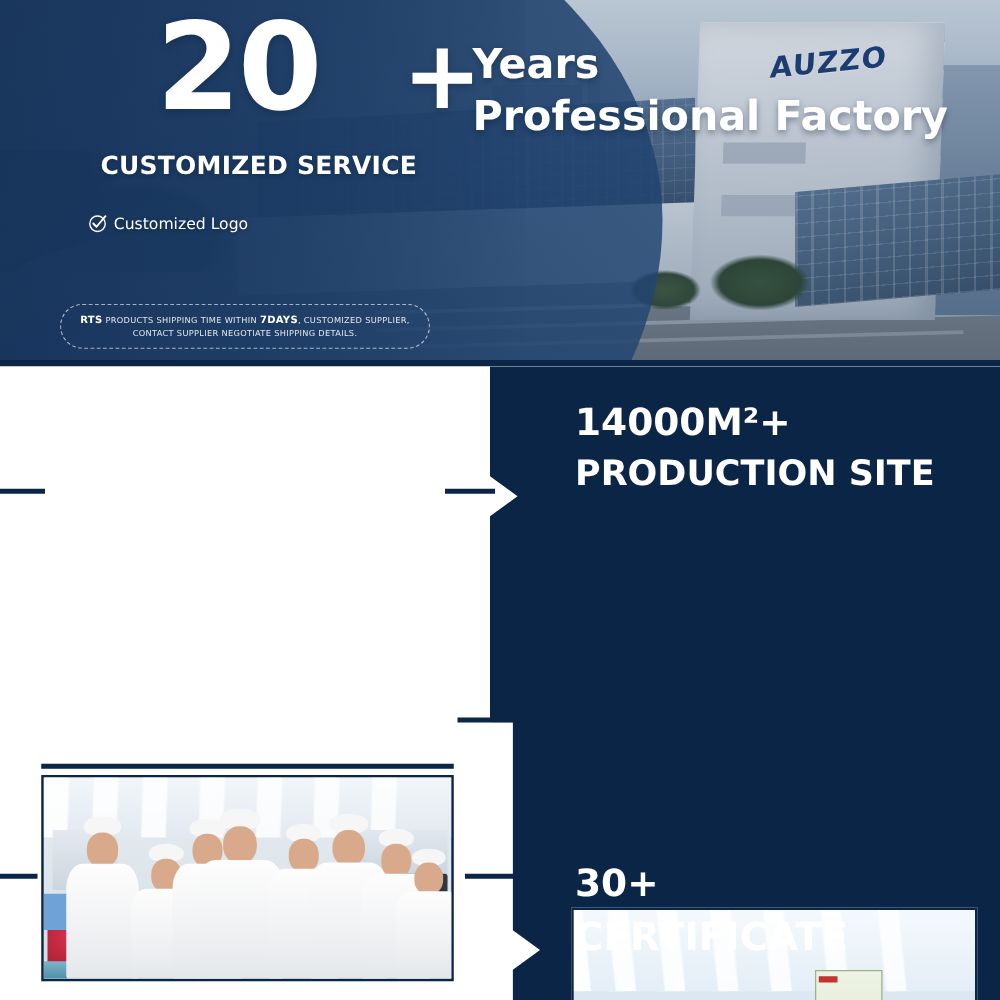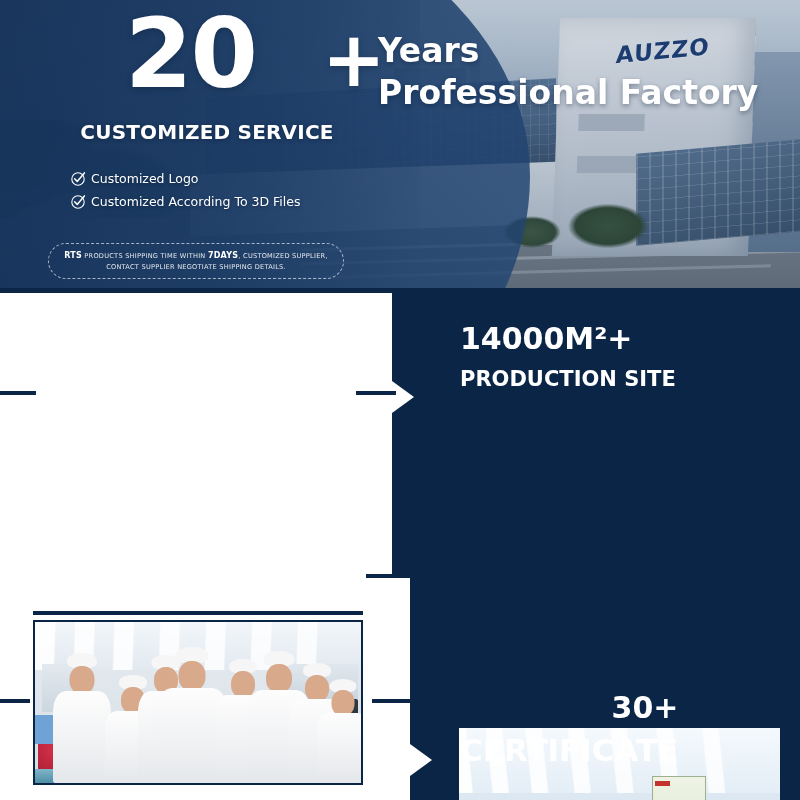--- a/index.html
+++ b/index.html
@@ -278,29 +278,20 @@
       <div class="bullets">
         <div class="bullet">
           <span class="chk">
             <svg width="18" height="18" viewBox="0 0 18 18">
               <circle cx="8" cy="10" r="6.2" fill="none" stroke="#ffffff" stroke-width="1.1"></circle>
               <path d="M4.6 9.8 L7.2 12.4 L14.4 3.9" fill="none" stroke="#ffffff" stroke-width="1.5" stroke-linecap="round" stroke-linejoin="round"></path>
             </svg>
           </span>
           <span class="btxt">Customized Logo</span>
         </div>
-        <div class="bullet">
-          <span class="chk">
-            <svg width="18" height="18" viewBox="0 0 18 18">
-              <circle cx="8" cy="10" r="6.2" fill="none" stroke="#ffffff" stroke-width="1.1"></circle>
-              <path d="M4.6 9.8 L7.2 12.4 L14.4 3.9" fill="none" stroke="#ffffff" stroke-width="1.5" stroke-linecap="round" stroke-linejoin="round"></path>
-            </svg>
-          </span>
-          <span class="btxt">Customized According To 3D Files</span>
-        </div>
       </div>
 
       <div class="rts-box">
         <div class="rts-l1"><b>RTS</b> <span>PRODUCTS SHIPPING TIME WITHIN</span> <b>7DAYS</b><span>, CUSTOMIZED SUPPLIER,</span></div>
         <div class="rts-l2">CONTACT SUPPLIER NEGOTIATE SHIPPING DETAILS.</div>
       </div>
     </div>
   </section>
 
   <section class="lower">
@@ -382,21 +373,21 @@
         <div class="prod-ceil"></div>
         <div class="prod-board">
             <div class="rd"></div>
           </div>
 
       </div>
     </div>
 
     <div style="position:absolute; left:460px; top:32px;">
       <div class="stat-white" style="font-size:30px; line-height:38px;">14000M²+</div>
-      <div class="stat-white" style="font-size:21px; line-height:42px;">PRODUCTION SITE</div>
+      <div class="stat-white" style="font-size:28px; line-height:42px;">PRODUCTION SITE</div>
     </div>
 
     <div style="position:absolute; left:460px; top:400px;">
-      <div class="stat-white" style="font-size:30px; line-height:40px;text-align:right;">30+</div>
+      <div class="stat-white" style="font-size:30px; line-height:40px;">30+</div>
       <div class="stat-white" style="font-size:31px; line-height:44px;">CERTIFICATE</div>
     </div>
   </section>
 </div>
 
 </body></html>

